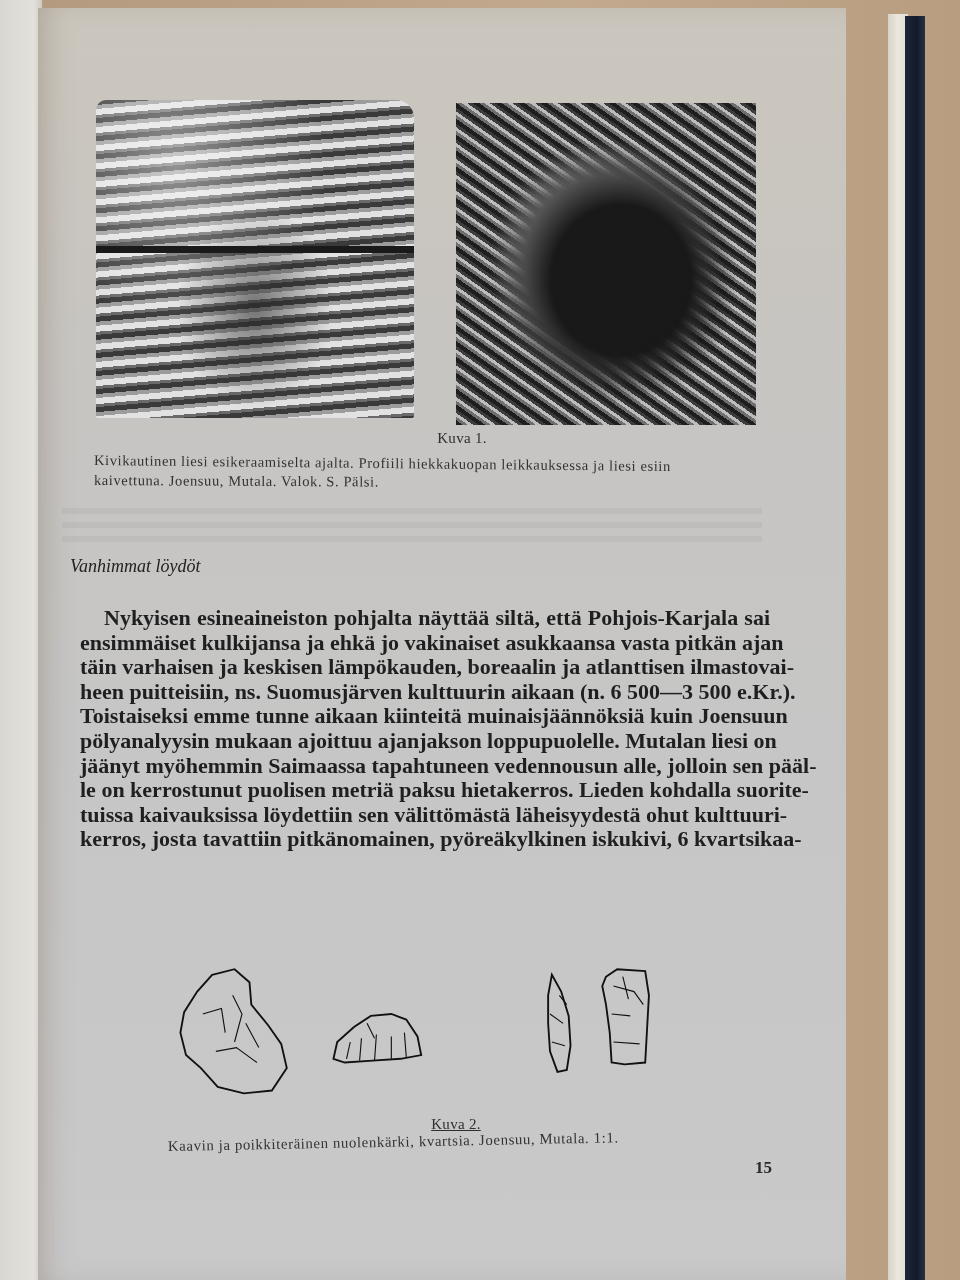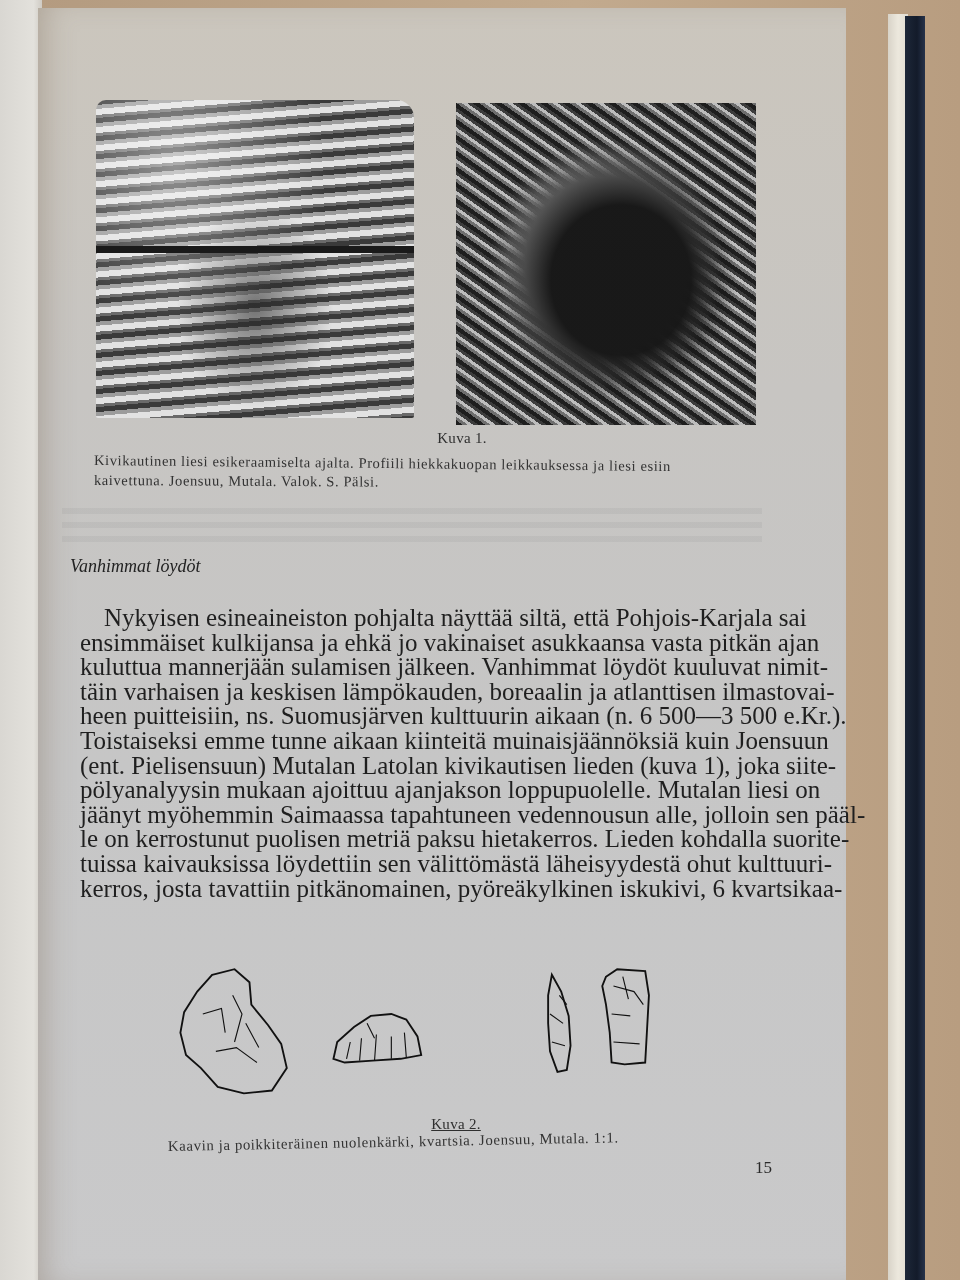--- a/index.html
+++ b/index.html
@@ -55,29 +55,29 @@
     font-size:15px; color:#2f2f2f; letter-spacing:.3px;
   }
   .caption-line {
     position:absolute; font-size:14.5px; color:#333; letter-spacing:.6px; white-space:nowrap;
   }
   .section-heading {
     position:absolute; left:64px; top:548px; font-style:italic; font-size:18px; color:#222;
   }
   .body-text {
     position:absolute; left:64px; top:602px; width:710px;
-    font-size:25px; line-height:24.6px; color:#1f1f1f;
+    font-size:22px; line-height:24.6px; color:#1f1f1f;font-weight:bold;
   }
   .body-line { display:block; white-space:nowrap; text-align:justify; text-align-last:justify; }
   .body-line.indent { text-indent:24px; }
   .artifacts {
     position:absolute; left:158px; top:955px; width:560px; height:140px;
   }
   .page-number {
-    position:absolute; left:717px; top:1158px; font-size:17px; color:#2a2a2a;
+    position:absolute; left:717px; top:1158px; font-size:17px; color:#2a2a2a;font-weight:bold;
   }
   .bleed {
     position:absolute; left:62px; top:500px; width:700px; height:46px;
     background:repeating-linear-gradient(180deg,transparent 0 8px, rgba(150,150,150,.18) 8px 14px);
   }
 </style>
 </head>
 <body>
 
 <div class="table-bg"></div>
@@ -94,25 +94,23 @@
   <div class="caption-line" style="left:56px;top:444px;transform:rotate(0.6deg);transform-origin:left;">Kivikautinen liesi esikeraamiselta ajalta. Profiili hiekkakuopan leikkauksessa ja liesi esiin</div>
   <div class="caption-line" style="left:56px;top:464px;transform:rotate(0.3deg);transform-origin:left;">kaivettuna. Joensuu, Mutala. Valok. S. Pälsi.</div>
 
   <div class="bleed" style="left:24px;top:492px;"></div>
 
   <div class="section-heading" style="left:32px;top:548px;">Vanhimmat löydöt</div>
 
   <div class="body-text" style="left:42px;top:598px;width:690px;">
     <span class="body-line indent">Nykyisen esineaineiston pohjalta näyttää siltä, että Pohjois-Karjala sai</span>
     <span class="body-line">ensimmäiset kulkijansa ja ehkä jo vakinaiset asukkaansa vasta pitkän ajan</span>
-    <span class="body-line">kuluttua mannerjään sulamisen jälkeen. Vanhimmat löydöt kuuluvat nimit-</span>
     <span class="body-line">täin varhaisen ja keskisen lämpökauden, boreaalin ja atlanttisen ilmastovai-</span>
     <span class="body-line">heen puitteisiin, ns. Suomusjärven kulttuurin aikaan (n. 6 500—3 500 e.Kr.).</span>
     <span class="body-line">Toistaiseksi emme tunne aikaan kiinteitä muinaisjäännöksiä kuin Joensuun</span>
-    <span class="body-line">(ent. Pielisensuun) Mutalan Latolan kivikautisen lieden (kuva 1), joka siite-</span>
     <span class="body-line">pölyanalyysin mukaan ajoittuu ajanjakson loppupuolelle. Mutalan liesi on</span>
     <span class="body-line">jäänyt myöhemmin Saimaassa tapahtuneen vedennousun alle, jolloin sen pääl-</span>
     <span class="body-line">le on kerrostunut puolisen metriä paksu hietakerros. Lieden kohdalla suorite-</span>
     <span class="body-line">tuissa kaivauksissa löydettiin sen välittömästä läheisyydestä ohut kulttuuri-</span>
     <span class="body-line">kerros, josta tavattiin pitkänomainen, pyöreäkylkinen iskukivi, 6 kvartsikaa-</span>
   </div>
 
   <svg class="artifacts" style="left:120px;top:950px;" width="580" height="150" viewBox="0 0 580 150" fill="none" stroke="#111" stroke-width="2">
     <g>
       <path d="M48 18 L72 12 L88 26 L90 50 L108 72 L122 92 L128 118 L112 142 L82 145 L54 138 L36 118 L20 104 L14 80 L18 58 L32 36 Z"></path>

